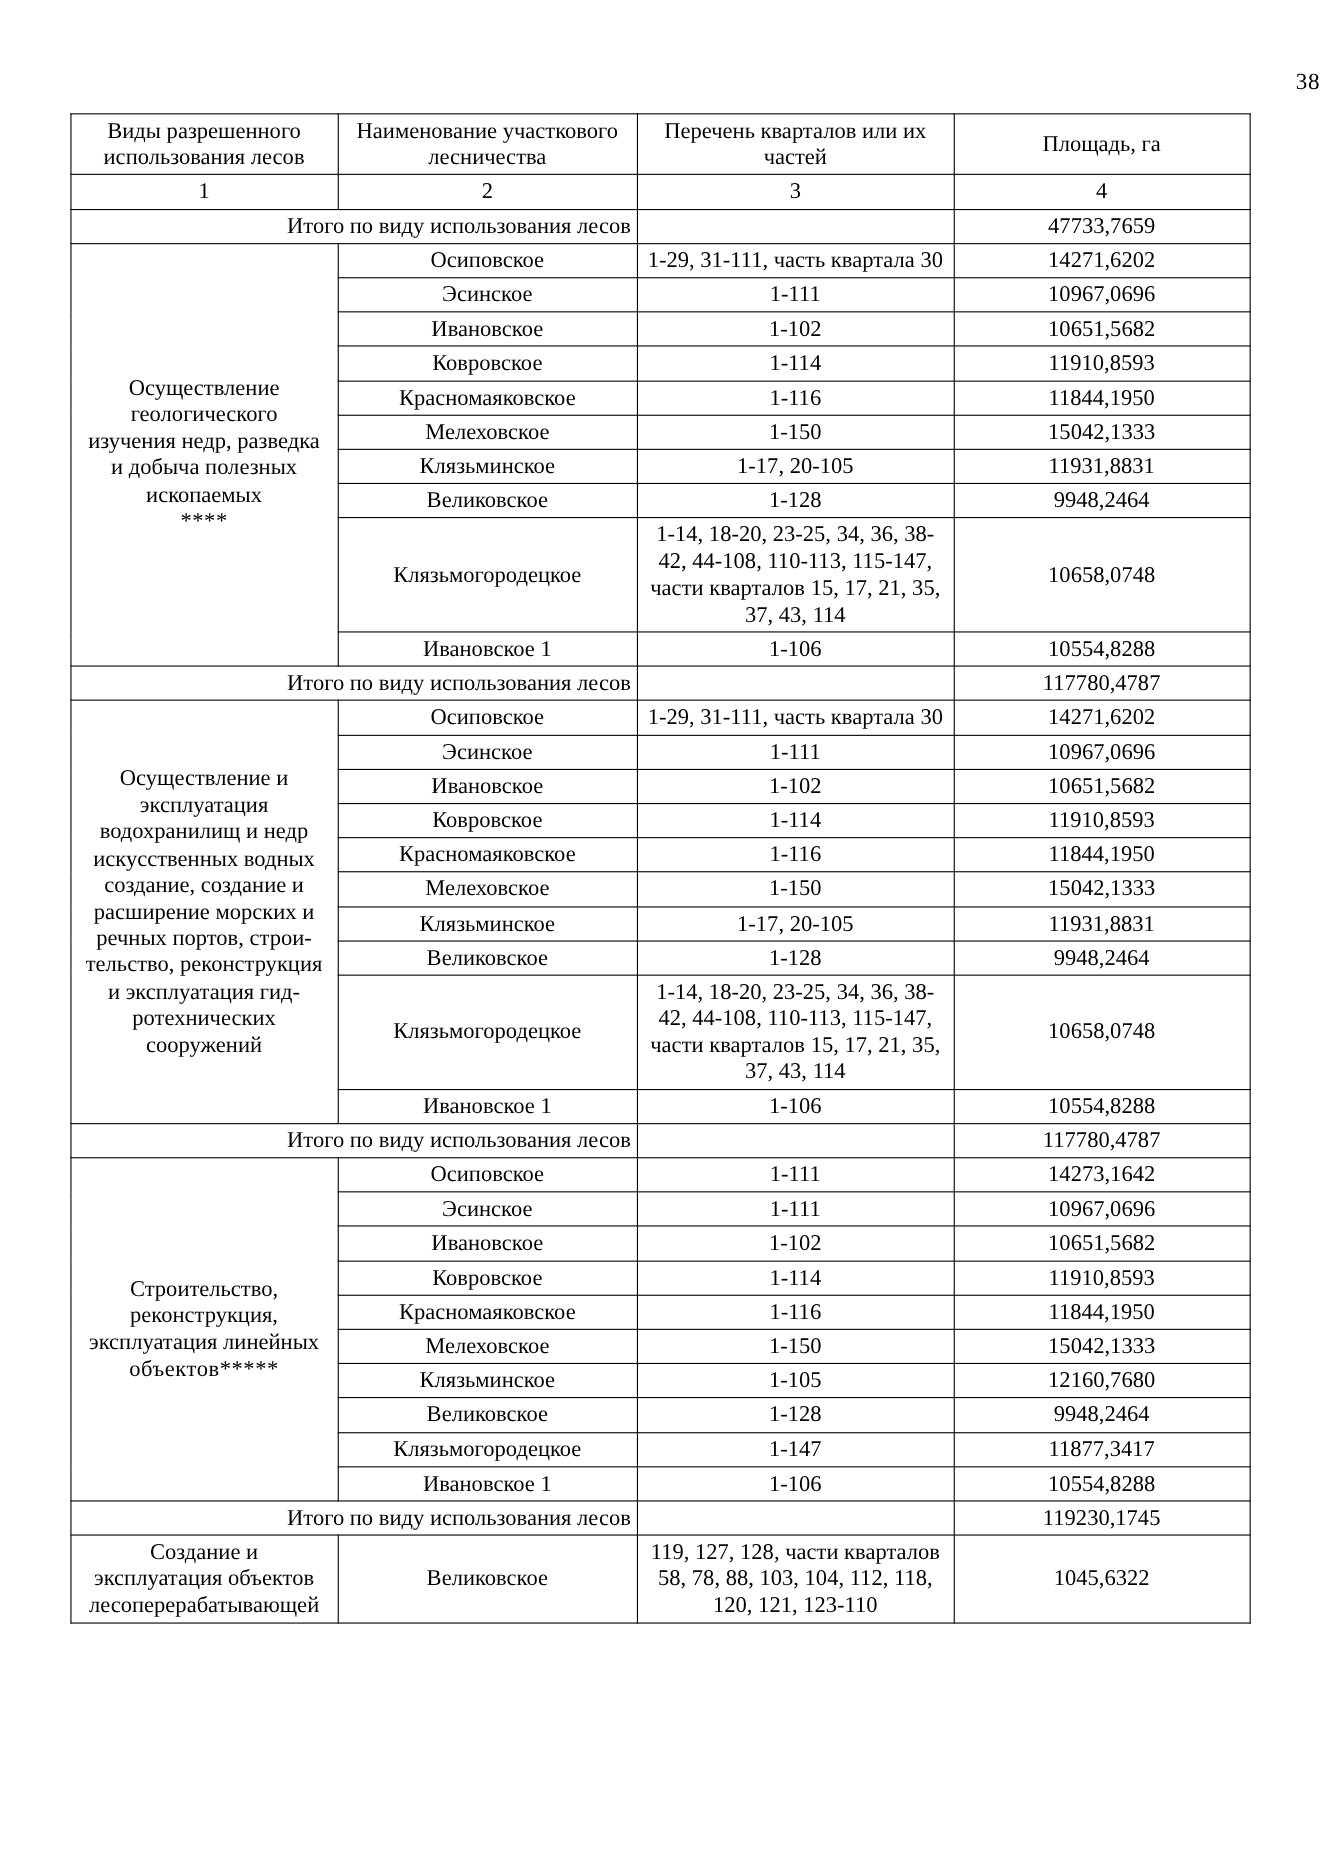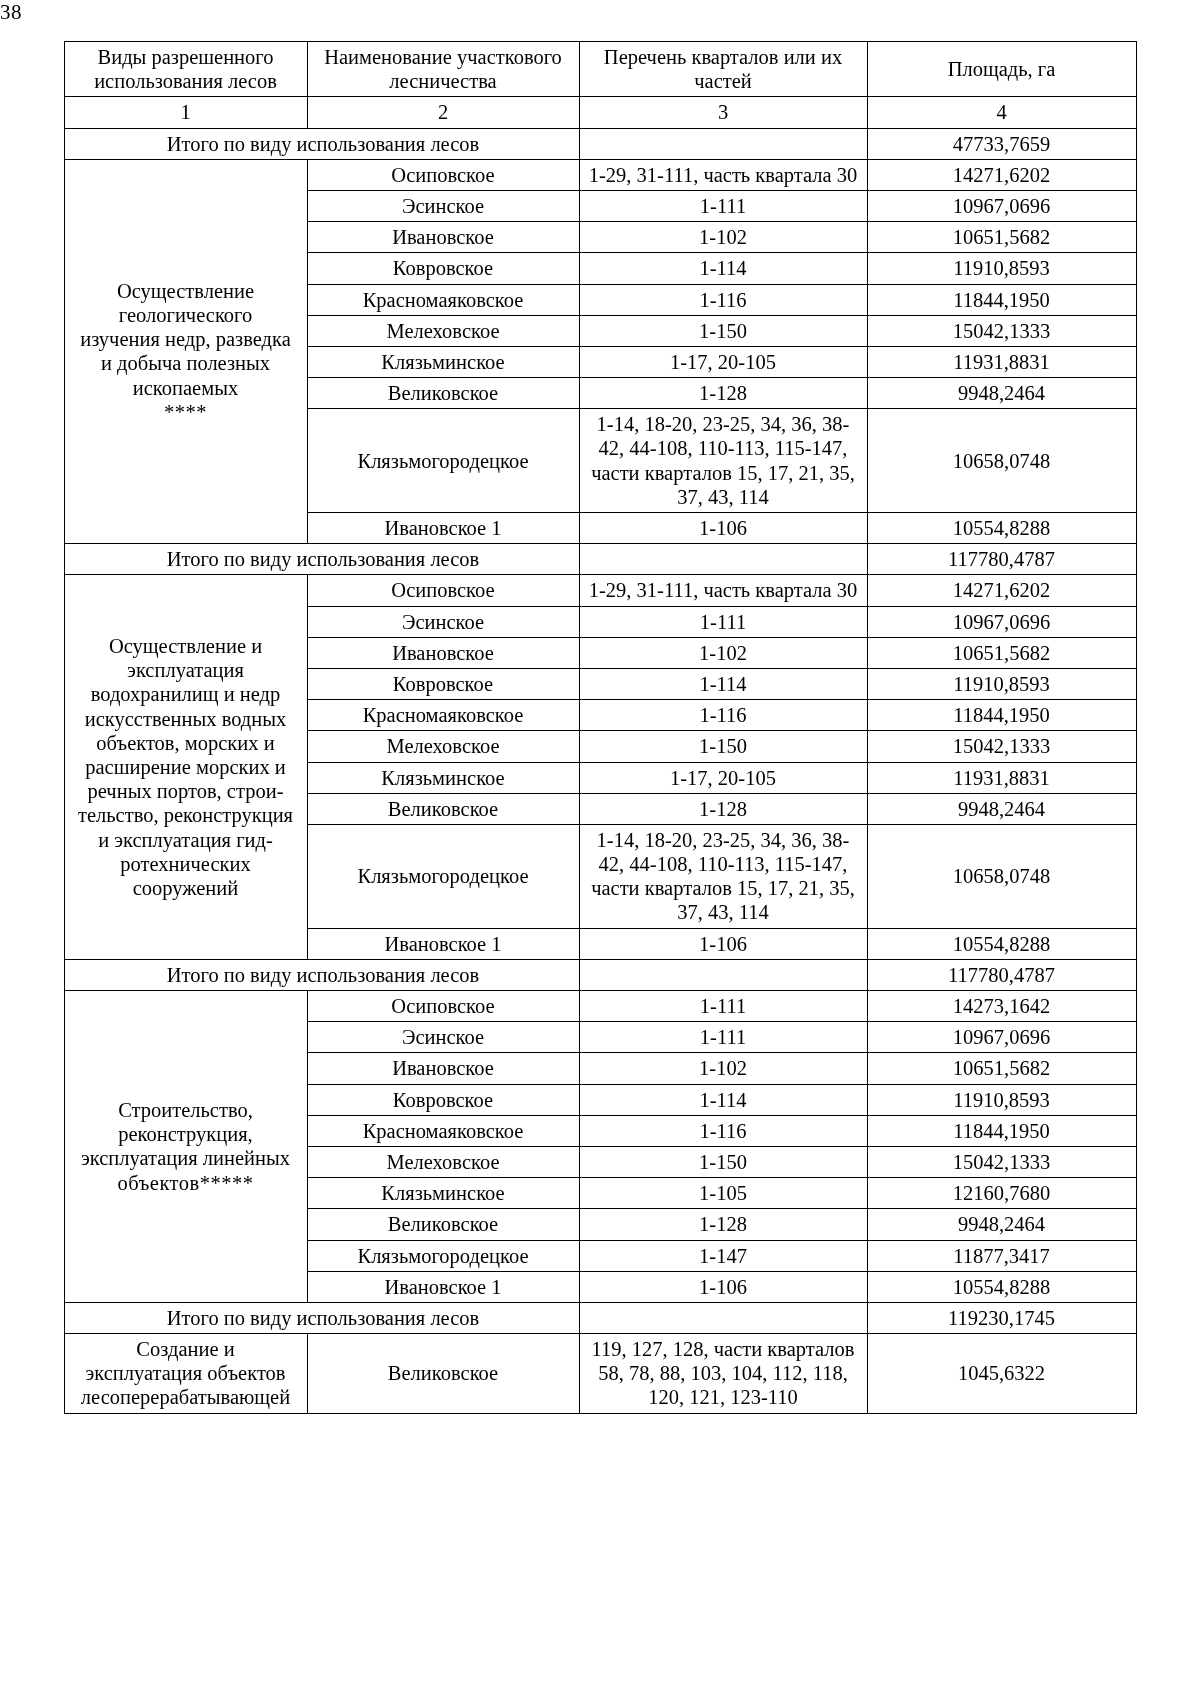--- a/index.html
+++ b/index.html
@@ -15,22 +15,23 @@
     position: relative;
   }
   .page {
     width: 1200px;
     height: 1697px;
     box-sizing: border-box;
     padding: 0;
     position: relative;
   }
   .page-number {
-    text-align: left;
+    text-align: right;
     font-size: 21px;
+    padding-top: 62px;
     padding-bottom: 16px;
     letter-spacing: 0.5px;
   }
   table.main {
     border-collapse: collapse;
     margin: 0 auto;
     width: 1072px;
     table-layout: fixed;
     font-size: 20.5px;
     padding-left: 32px;
@@ -55,21 +56,21 @@
   .numrow td {
     padding-top: 2px;
     padding-bottom: 2px;
     border-bottom-width: 3.5px;
   }
   .total td {
     border-top-width: 3.5px;
     border-bottom-width: 3.5px;
   }
   .total td.left {
-    text-align: center;
+    text-align: right;
     padding-left: 8px;
   }
   .cat {
     line-height: 1.30;
     padding-left: 6px;
     padding-right: 6px;
   }
   .multi {
     line-height: 1.22;
     margin-top: 28px;
@@ -176,21 +177,21 @@
         <td></td>
         <td>117780,4787</td>
       </tr>
 
       <tr>
         <td class="cat" rowspan="10">
           <span>Осуществление и</span><br>
           <span>эксплуатация</span><br>
           <span>водохранилищ и недр</span><br>
           <span>искусственных водных</span><br>
-          <span>объектов, морских и</span><br>
+          <span>создание, создание и</span><br>
           <span>расширение морских и</span><br>
           <span>речных портов, строи-</span><br>
           <span>тельство, реконструкция</span><br>
           <span>и эксплуатация гид-</span><br>
           <span>ротехнических</span><br>
           <span>сооружений</span>
         </td>
         <td class="tall">Осиповское</td>
         <td class="tall multi">1-29, 31-111, часть квартала 30</td>
         <td class="tall">14271,6202</td>

